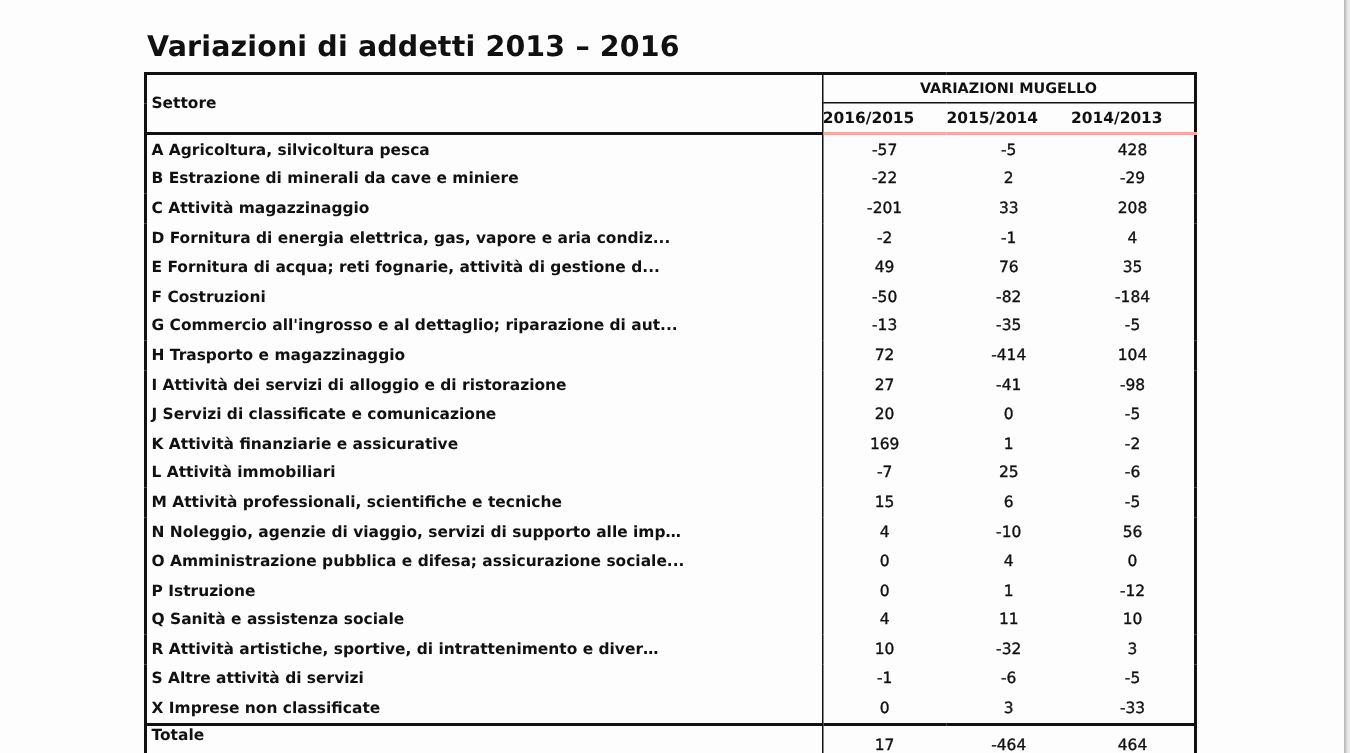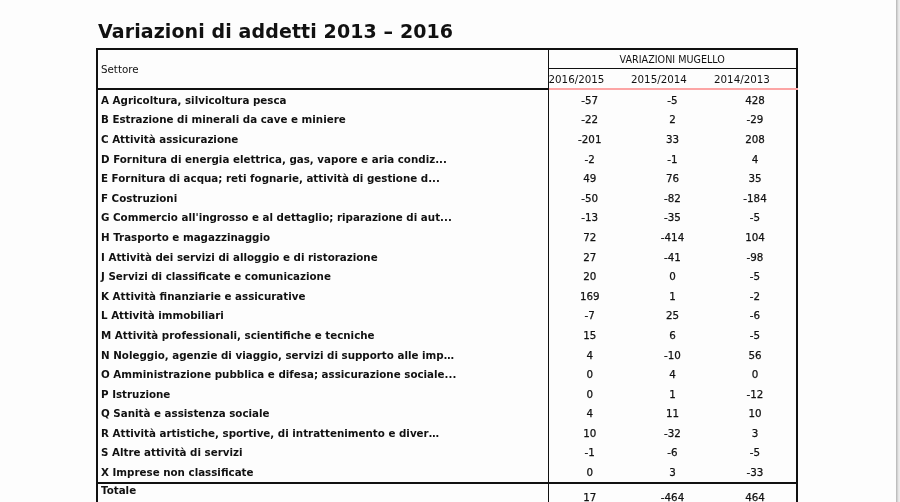--- a/index.html
+++ b/index.html
@@ -46,21 +46,21 @@
     table-layout: fixed;
   }
   .tbl td, .tbl th {
     padding: 0;
     white-space: nowrap;
     overflow: hidden;
   }
   .tbl col.c-sector { width: 451px; }
   .tbl col.c-val { width: 83px; }
   .tbl th {
-    font-weight: normal;
+    font-weight: bold;
   }
   .hdr-sector {
     text-align: left;
     vertical-align: middle;
     padding-left: 3px !important;
     border-right: 1px solid #111;
     border-bottom: 2px solid #111;
     height: 38px;
     margin-top: 32px;
   }
@@ -133,21 +133,21 @@
         <td class="val">-5</td>
         <td class="val">428</td>
       </tr>
       <tr class="row">
         <td class="sector">B Estrazione di minerali da cave e miniere</td>
         <td class="val">-22</td>
         <td class="val">2</td>
         <td class="val">-29</td>
       </tr>
       <tr class="row">
-        <td class="sector">C Attività assicurazione</td>
+        <td class="sector">C Attività magazzinaggio</td>
         <td class="val">-201</td>
         <td class="val">33</td>
         <td class="val">208</td>
       </tr>
       <tr class="row">
         <td class="sector">D Fornitura di energia elettrica, gas, vapore e aria condiz...</td>
         <td class="val">-2</td>
         <td class="val">-1</td>
         <td class="val">4</td>
       </tr>

